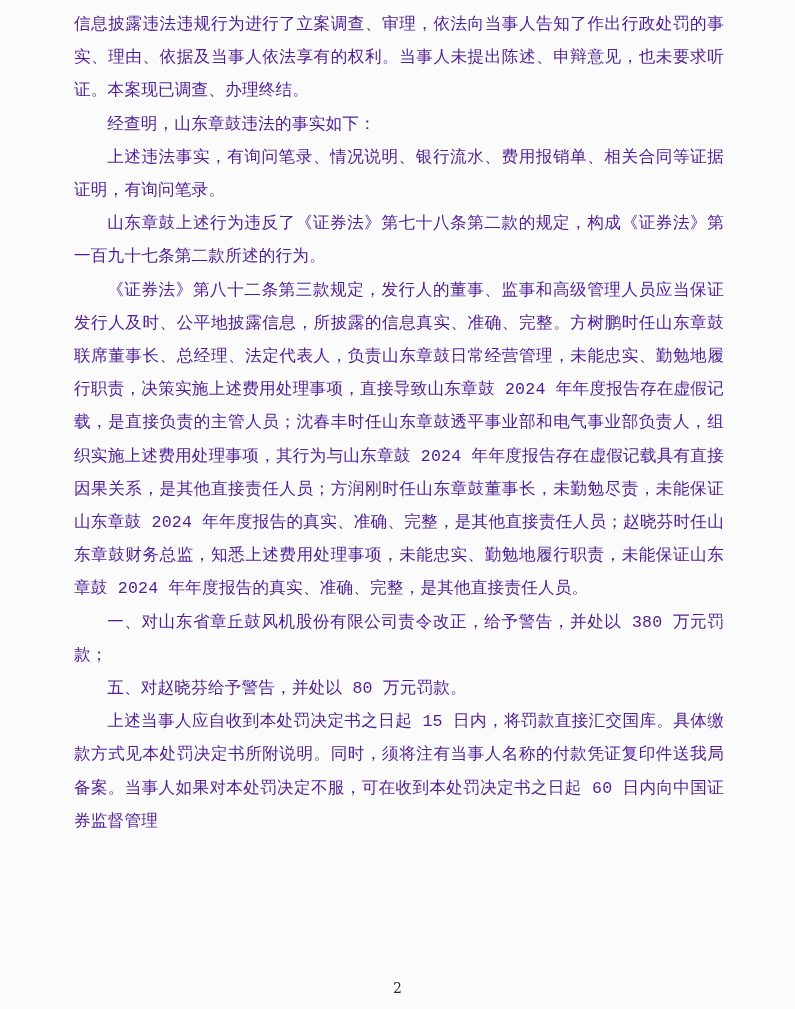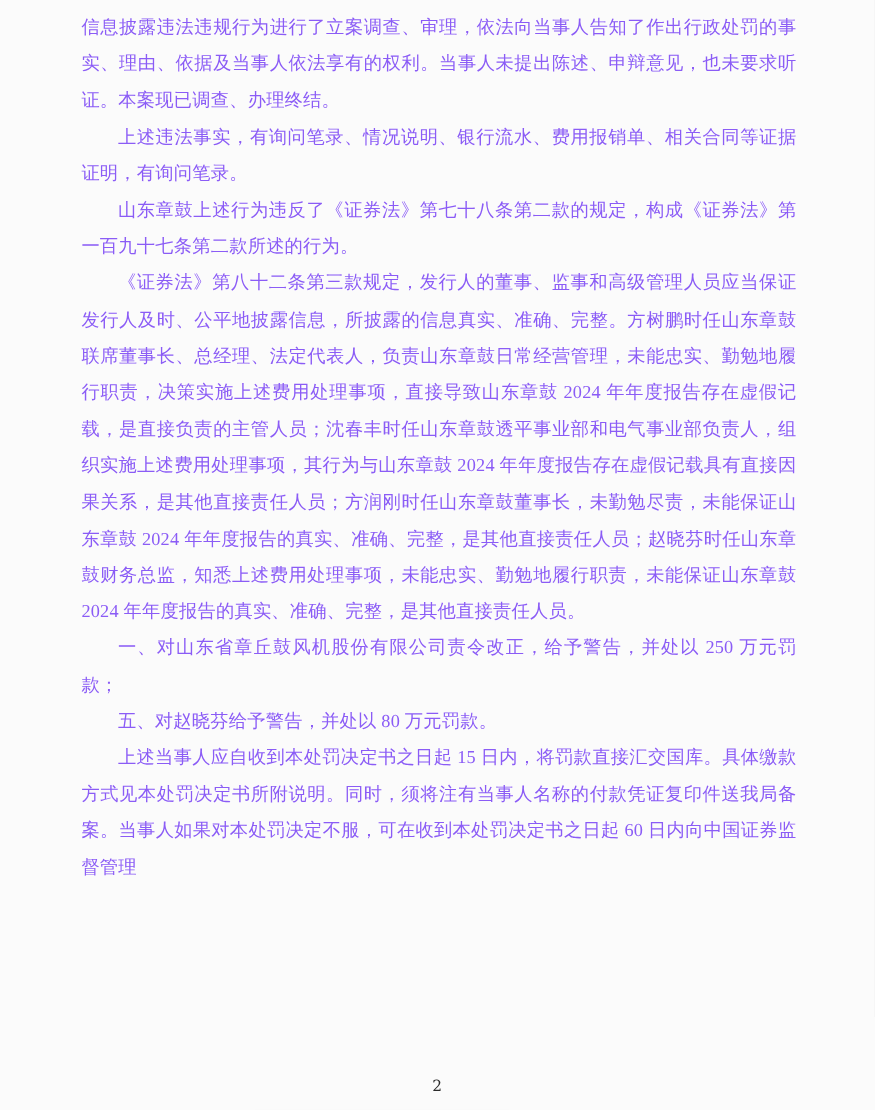--- a/index.html
+++ b/index.html
@@ -22,27 +22,27 @@
   .doc-body {
     position: absolute;
     left: 74px;
     top: 8px;
     width: 650px;
   }
   p.para {
     margin: 0;
     font-size: 16.6px;
     line-height: 33.2px;
-    color: #8b5cf6;
+    color: #4c1d95;
     text-align: justify;
     text-justify: inter-ideograph;
     text-indent: 2em;
     letter-spacing: 0.2px;
     word-break: break-all;
-    font-family: Liberation Serif, serif;
+    font-family: Liberation Mono, monospace;
   }
   p.para.no-indent {
     text-indent: 0;
   }
   .page-number {
     position: absolute;
     left: 0;
     right: 0;
     top: 978px;
     text-align: center;
@@ -52,23 +52,24 @@
     font-family: "DejaVu Serif", "Liberation Serif", serif;
   }
 </style>
 </head>
 <body>
 
 <div class="page">
 
   <div class="doc-body">
     <p class="para no-indent">信息披露违法违规行为进行了立案调查、审理，依法向当事人告知了作出行政处罚的事实、理由、依据及当事人依法享有的权利。当事人未提出陈述、申辩意见，也未要求听证。本案现已调查、办理终结。</p>
+    <p class="para">经查明，山东章鼓违法的事实如下：</p>
     <p class="para">上述违法事实，有询问笔录、情况说明、银行流水、费用报销单、相关合同等证据证明，有询问笔录。</p>
     <p class="para">山东章鼓上述行为违反了《证券法》第七十八条第二款的规定，构成《证券法》第一百九十七条第二款所述的行为。</p>
     <p class="para">《证券法》第八十二条第三款规定，发行人的董事、监事和高级管理人员应当保证发行人及时、公平地披露信息，所披露的信息真实、准确、完整。方树鹏时任山东章鼓联席董事长、总经理、法定代表人，负责山东章鼓日常经营管理，未能忠实、勤勉地履行职责，决策实施上述费用处理事项，直接导致山东章鼓 2024 年年度报告存在虚假记载，是直接负责的主管人员；沈春丰时任山东章鼓透平事业部和电气事业部负责人，组织实施上述费用处理事项，其行为与山东章鼓 2024 年年度报告存在虚假记载具有直接因果关系，是其他直接责任人员；方润刚时任山东章鼓董事长，未勤勉尽责，未能保证山东章鼓 2024 年年度报告的真实、准确、完整，是其他直接责任人员；赵晓芬时任山东章鼓财务总监，知悉上述费用处理事项，未能忠实、勤勉地履行职责，未能保证山东章鼓 2024 年年度报告的真实、准确、完整，是其他直接责任人员。</p>
-    <p class="para">一、对山东省章丘鼓风机股份有限公司责令改正，给予警告，并处以 250 万元罚款；</p>
+    <p class="para">一、对山东省章丘鼓风机股份有限公司责令改正，给予警告，并处以 380 万元罚款；</p>
     <p class="para">五、对赵晓芬给予警告，并处以 80 万元罚款。</p>
     <p class="para">上述当事人应自收到本处罚决定书之日起 15 日内，将罚款直接汇交国库。具体缴款方式见本处罚决定书所附说明。同时，须将注有当事人名称的付款凭证复印件送我局备案。当事人如果对本处罚决定不服，可在收到本处罚决定书之日起 60 日内向中国证券监督管理</p>
   </div>
 
   <div class="page-number">2</div>
 
 </div>
 
 </body></html>

